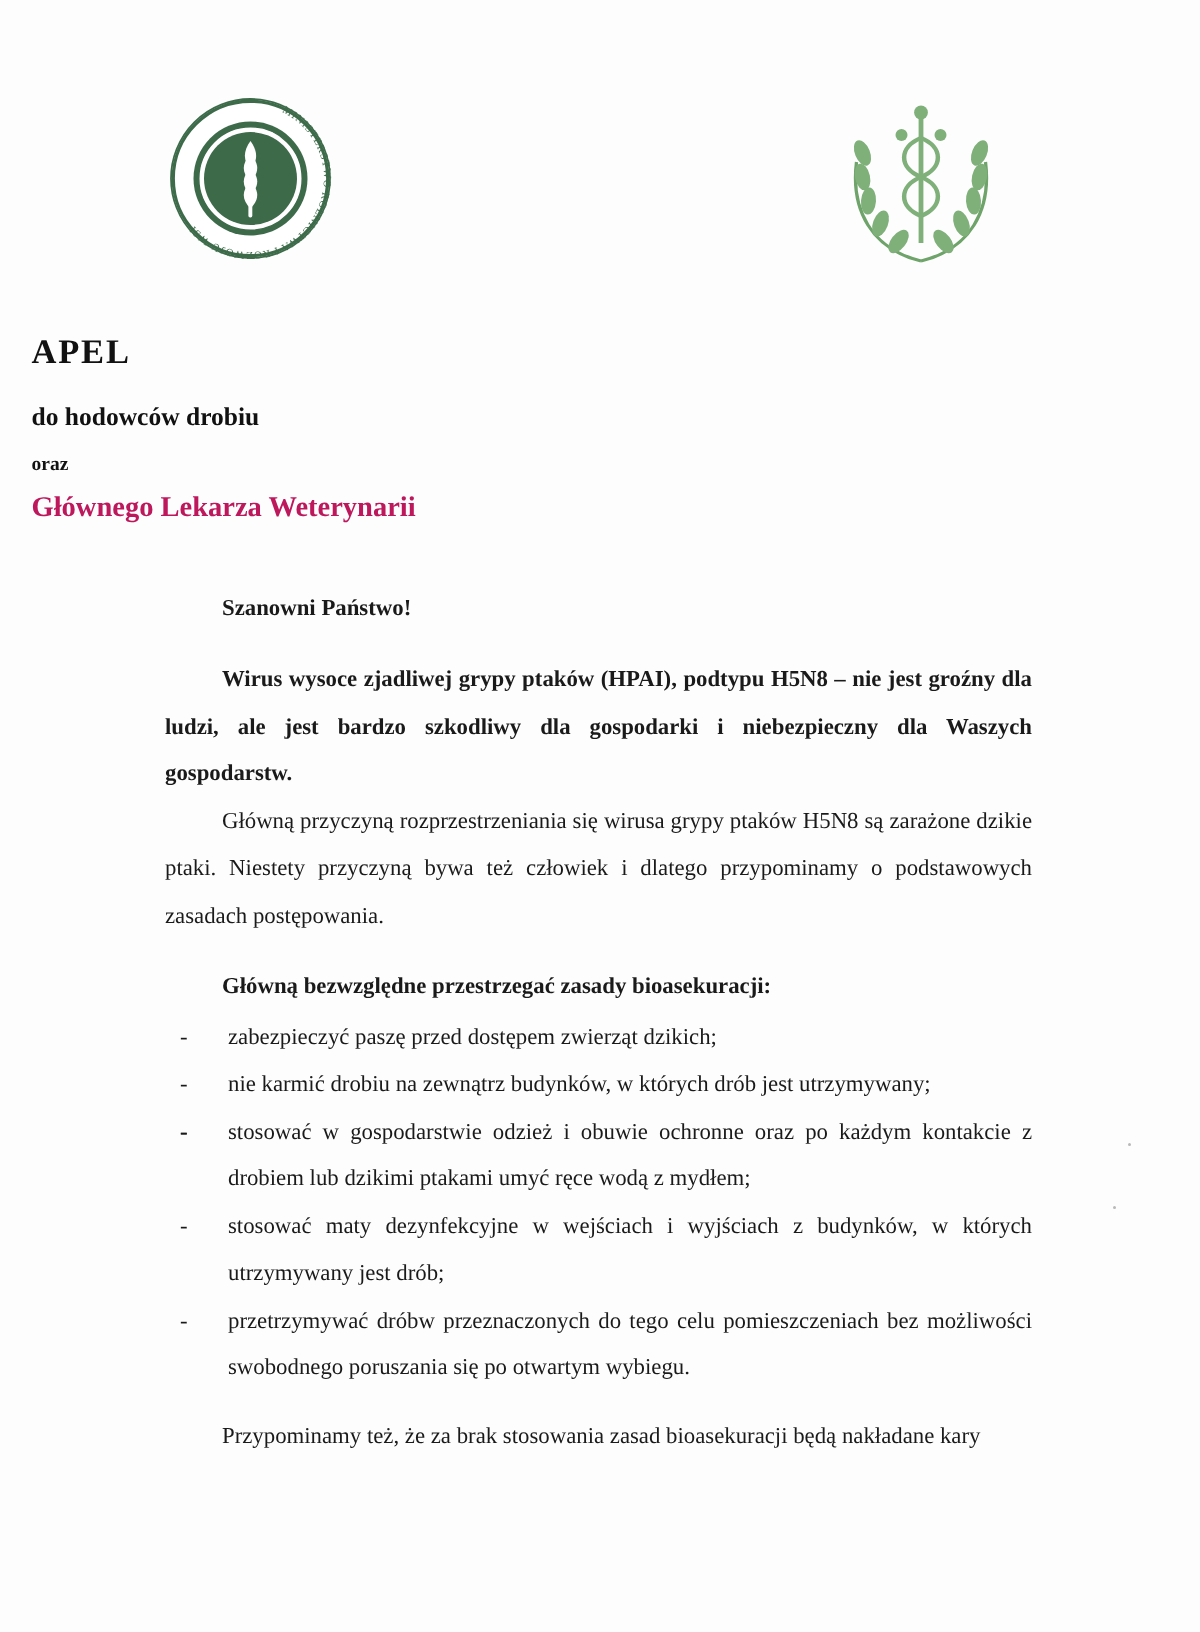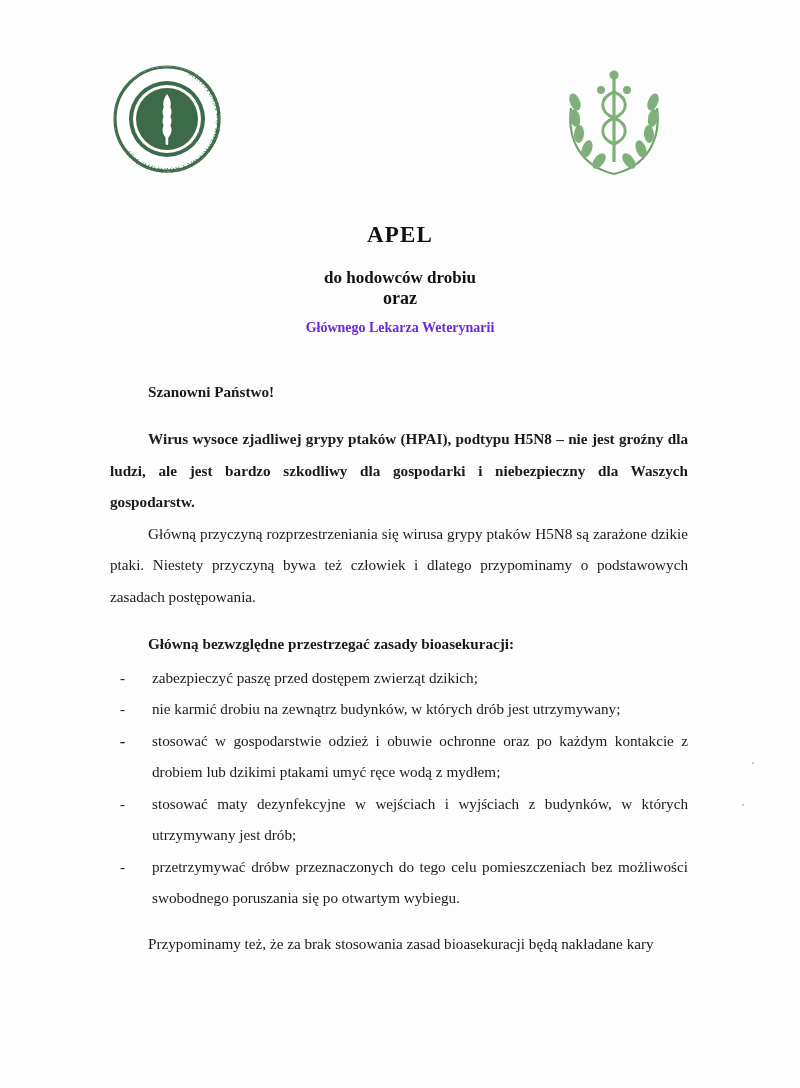--- a/index.html
+++ b/index.html
@@ -35,51 +35,52 @@
   }
   .logo-right {
     position: absolute;
     left: 555px;
     top: 62px;
     width: 118px;
     height: 118px;
   }
   
   .title-block {
-    text-align: center;
     margin-top: 52px;
+    padding-left: 21px;
   }
   .t-apel {
     font-size: 23px;
     font-weight: bold;
     letter-spacing: 1.2px;
     color: #111;
   }
   .t-sub {
     font-size: 17px;
     font-weight: bold;
     margin-top: 20px;
     color: #111;
   }
   .t-minister {
     font-size: 17.5px;
     font-weight: bold;
     margin-top: 43px;
     color: #111;
   }
   .t-oraz {
-    font-size: 18px;
-    font-weight: bold;
+    font-size: 13px;
+    font-weight: bold;
+    margin-top: 13px;
     color: #111;
   }
   .t-glw {
-    font-size: 14px;
+    font-size: 19px;
     font-weight: bold;
     margin-top: 11px;
-    color: #6d28d9;
+    color: #be185d;
   }
   
   .body-wrap {
     margin: 0 auto;
     padding: 0 112px 0 110px;
     font-size: 15.2px;
     line-height: 2.07;
     text-align: justify;
   }
   .salutation {

